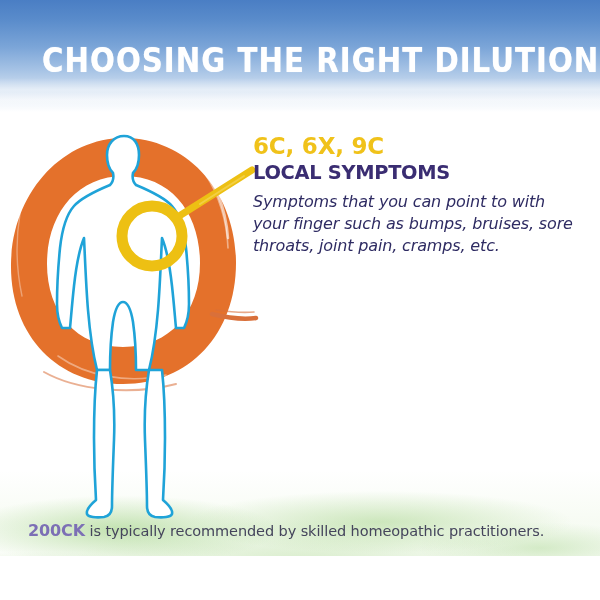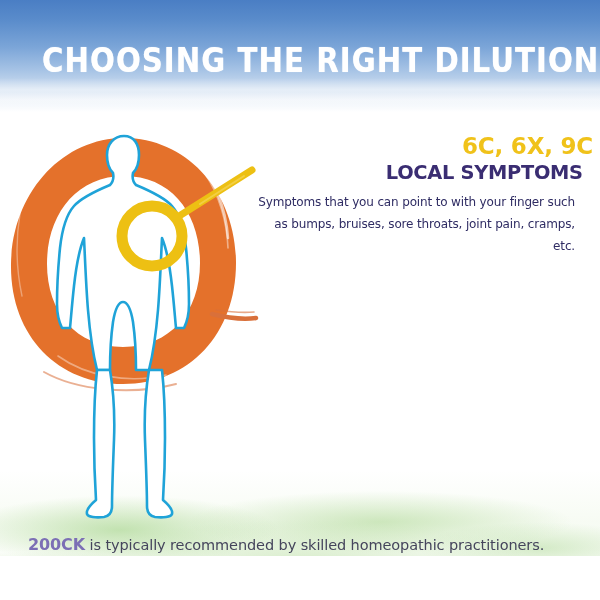--- a/index.html
+++ b/index.html
@@ -88,21 +88,21 @@
   }
   .art svg { display: block; }
 
   
   .content {
     position: absolute;
     left: 253px;
     top: 132px;
     width: 340px;
   }
-  .block { margin-bottom: 8px; text-align: right; }
+  .block { margin-bottom: 8px; }
   .block.second { margin-top: 26px; }
 
   .dilution-label {
     font-family: "DejaVu Sans", sans-serif;
     font-weight: bold;
     font-size: 23px;
     line-height: 28px;
     letter-spacing: -0.2px;
     margin: 0 0 1px 0;
   }
@@ -115,33 +115,34 @@
     font-size: 20px;
     line-height: 23px;
     letter-spacing: -0.3px;
     color: #3a2d72;
     margin: 0 0 7px 0;
     transform: scaleX(0.97);
     transform-origin: 0 50%;
   }
   .symptom-body {
     font-family: "DejaVu Sans", sans-serif;
-    font-size: 12px;
+    font-size: 16px;
     line-height: 22px;
     color: #2f2c63;
     margin: 0;
     max-width: 322px;
     letter-spacing: -0.15px;
+    font-style: italic;
   }
 
   
   .footer-note {
     position: absolute;
     left: 28px;
-    top: 535px;
+    top: 521px;
     width: 560px;
     font-family: "DejaVu Sans", sans-serif;
     font-size: 14.5px;
     line-height: 20px;
     color: #45455c;
     letter-spacing: -0.1px;
     white-space: nowrap;
   }
   .footer-note .strong {
     font-weight: bold;

